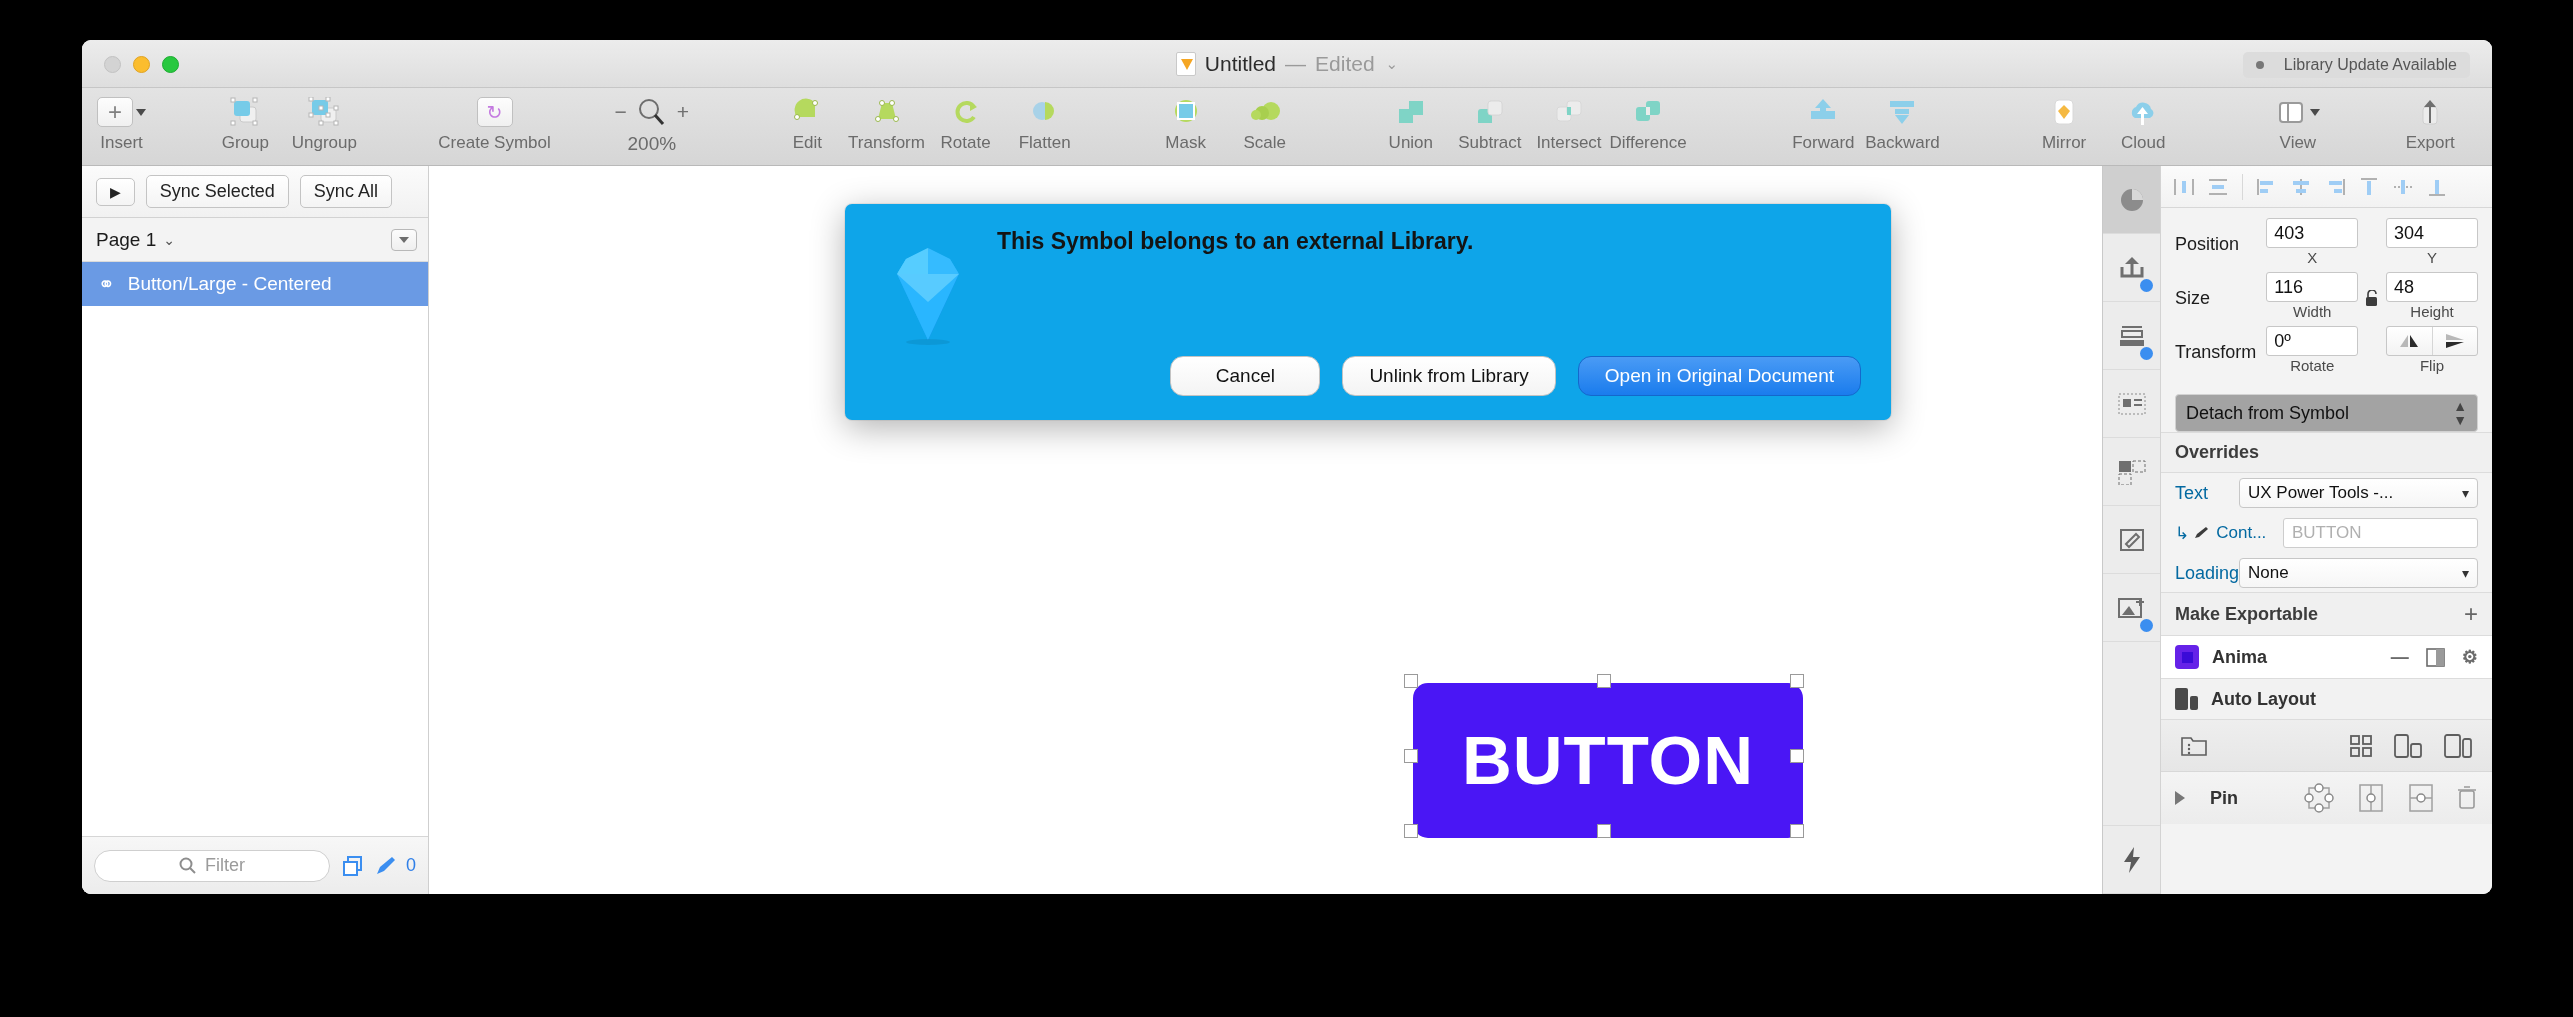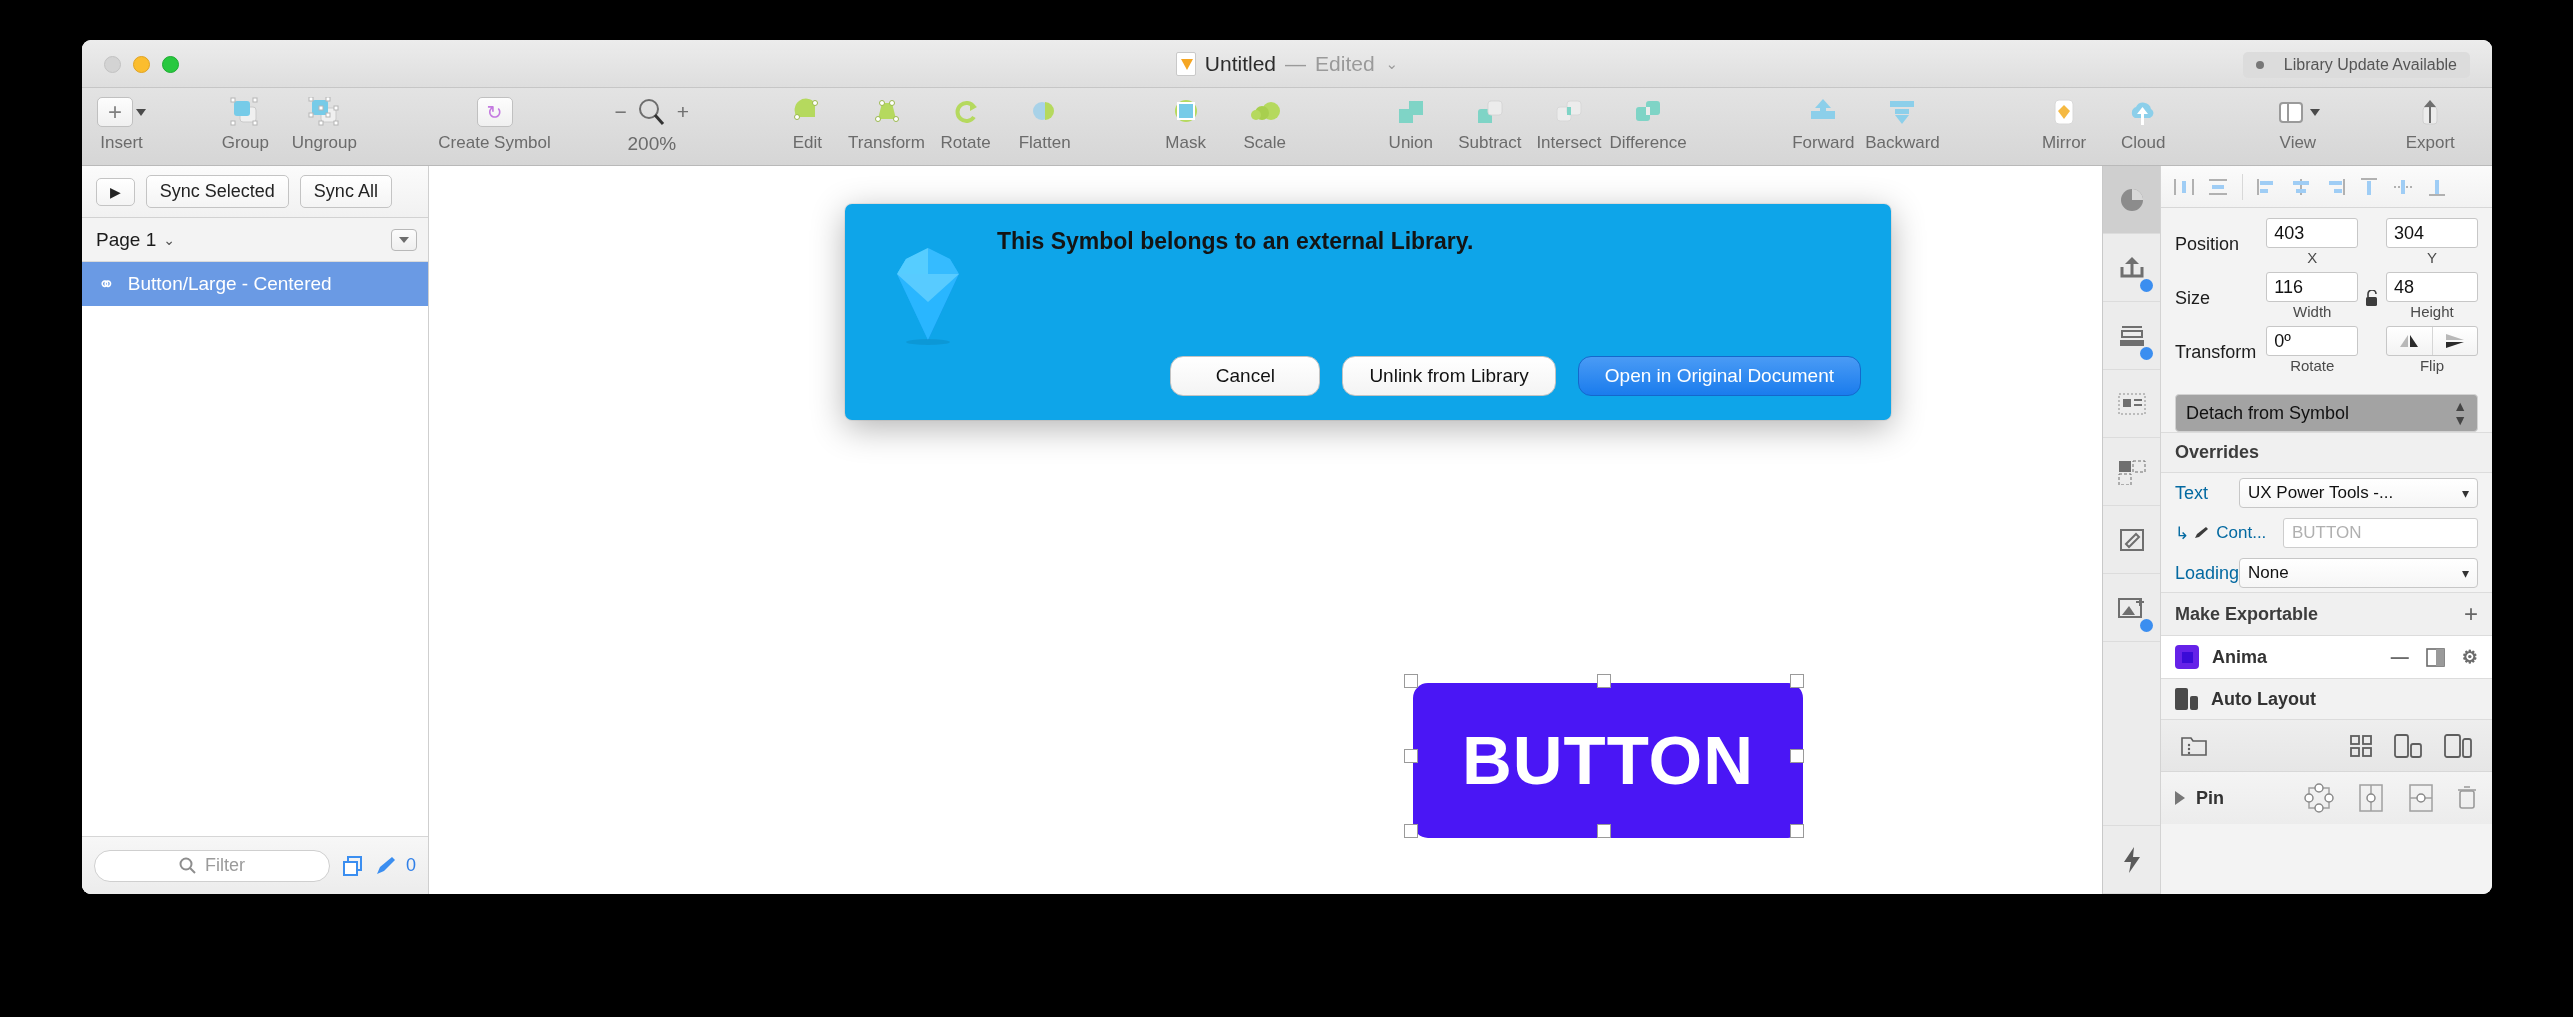--- a/index.html
+++ b/index.html
@@ -264,21 +264,21 @@
 
   .alrow2 {
     height: 52px; display: flex; align-items: center;
     padding: 0 20px; gap: 18px;
     background: linear-gradient(#eeeeee,#e6e6e6);
     border-bottom: 1px solid #d8d8d8; color: #5a5a5a;
   }
   .alrow2 .right-icons { margin-left: auto; display: flex; align-items: center; gap: 22px; }
 
   .pinrow {
-    height: 52px; display: flex; align-items: center; padding: 0 14px; gap: 11px;
+    height: 52px; display: flex; align-items: center; padding: 0 14px; gap: 25px;
     background: linear-gradient(#f4f4f4,#ececec);
     font-size: 18px; font-weight: bold; color: #333;
   }
   .pinrow .ptri { width:0;height:0;border-top:7px solid transparent;border-bottom:7px solid transparent;border-left:10px solid #777; }
   .pinrow .picons { margin-left: auto; display: flex; align-items: center; gap: 20px; color: #8a8a8a; }
 
   
   .modal {
     position: absolute; left: 763px; top: 164px; width: 1046px; height: 216px;
     background: #0ea5e9; border-radius: 7px;

